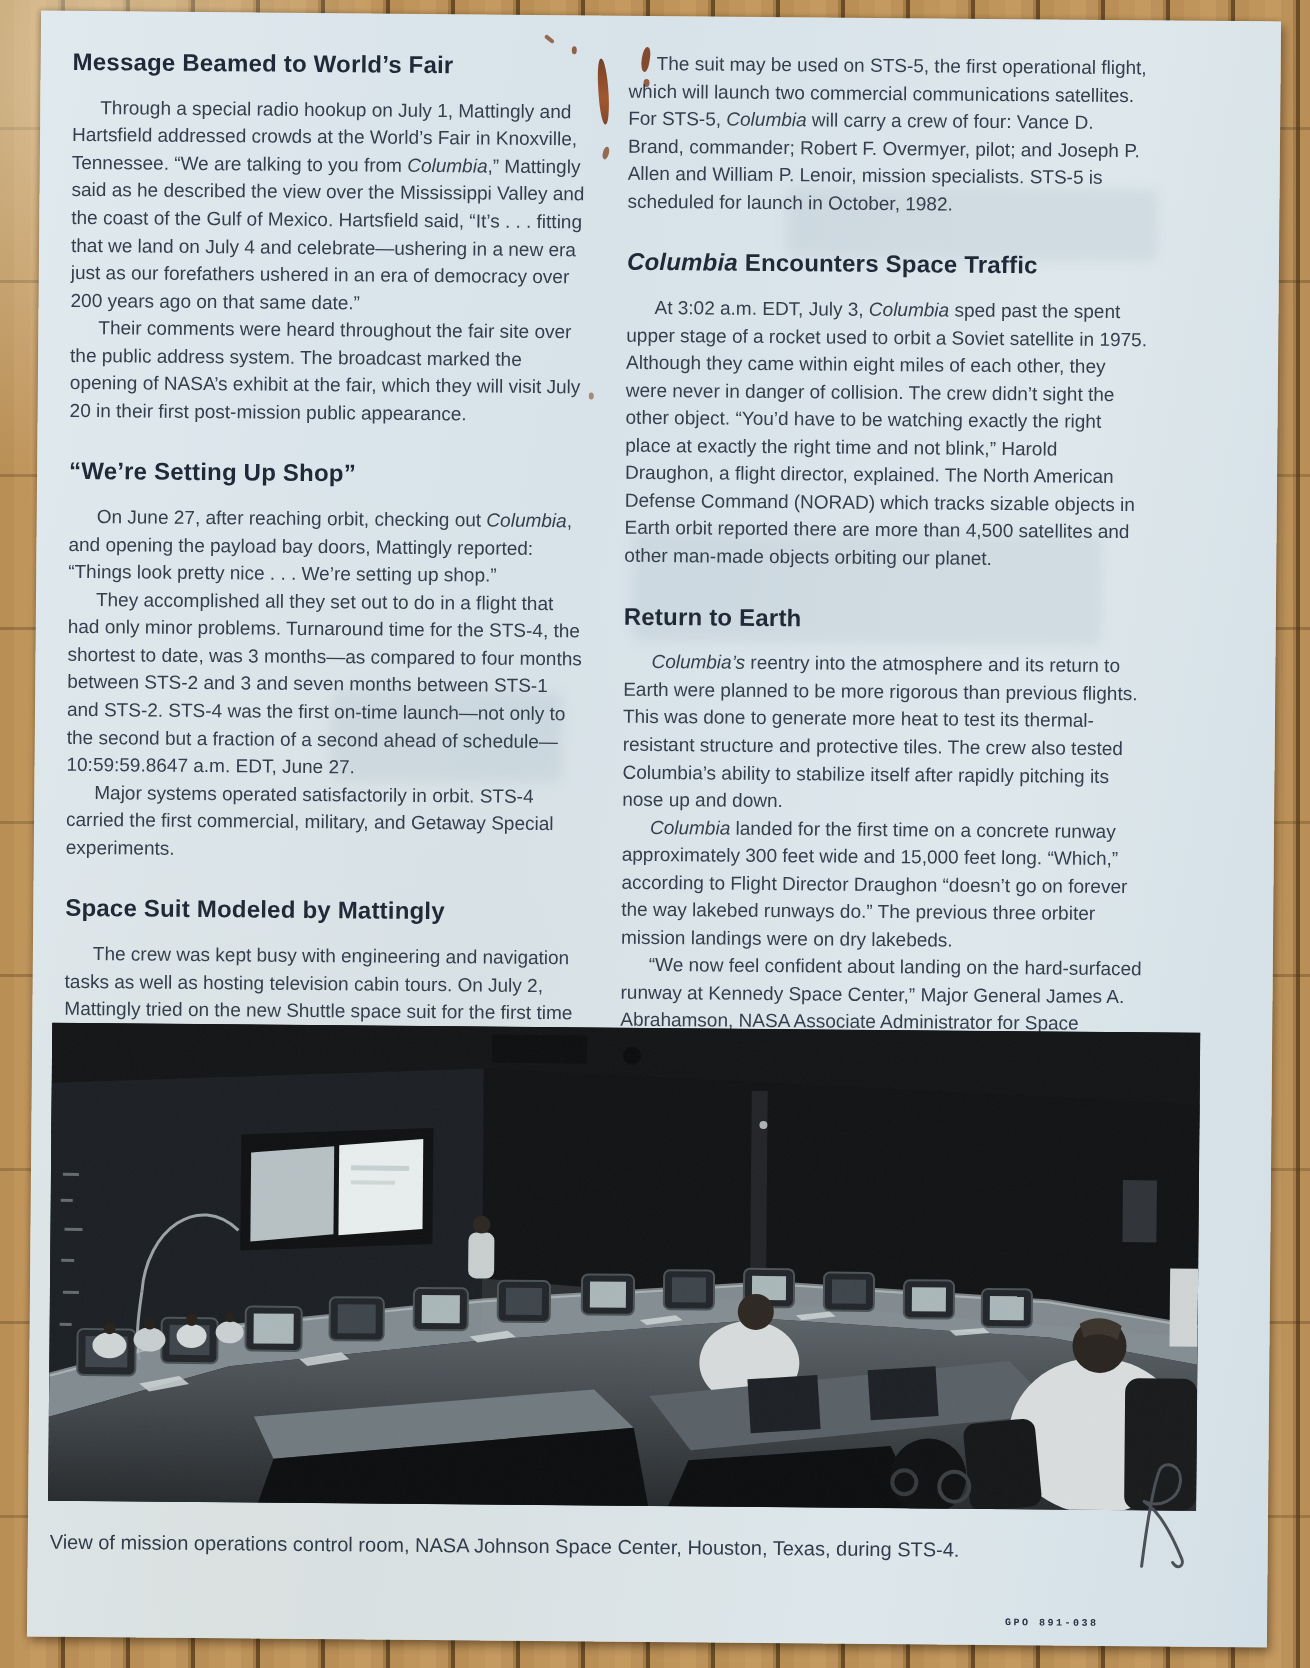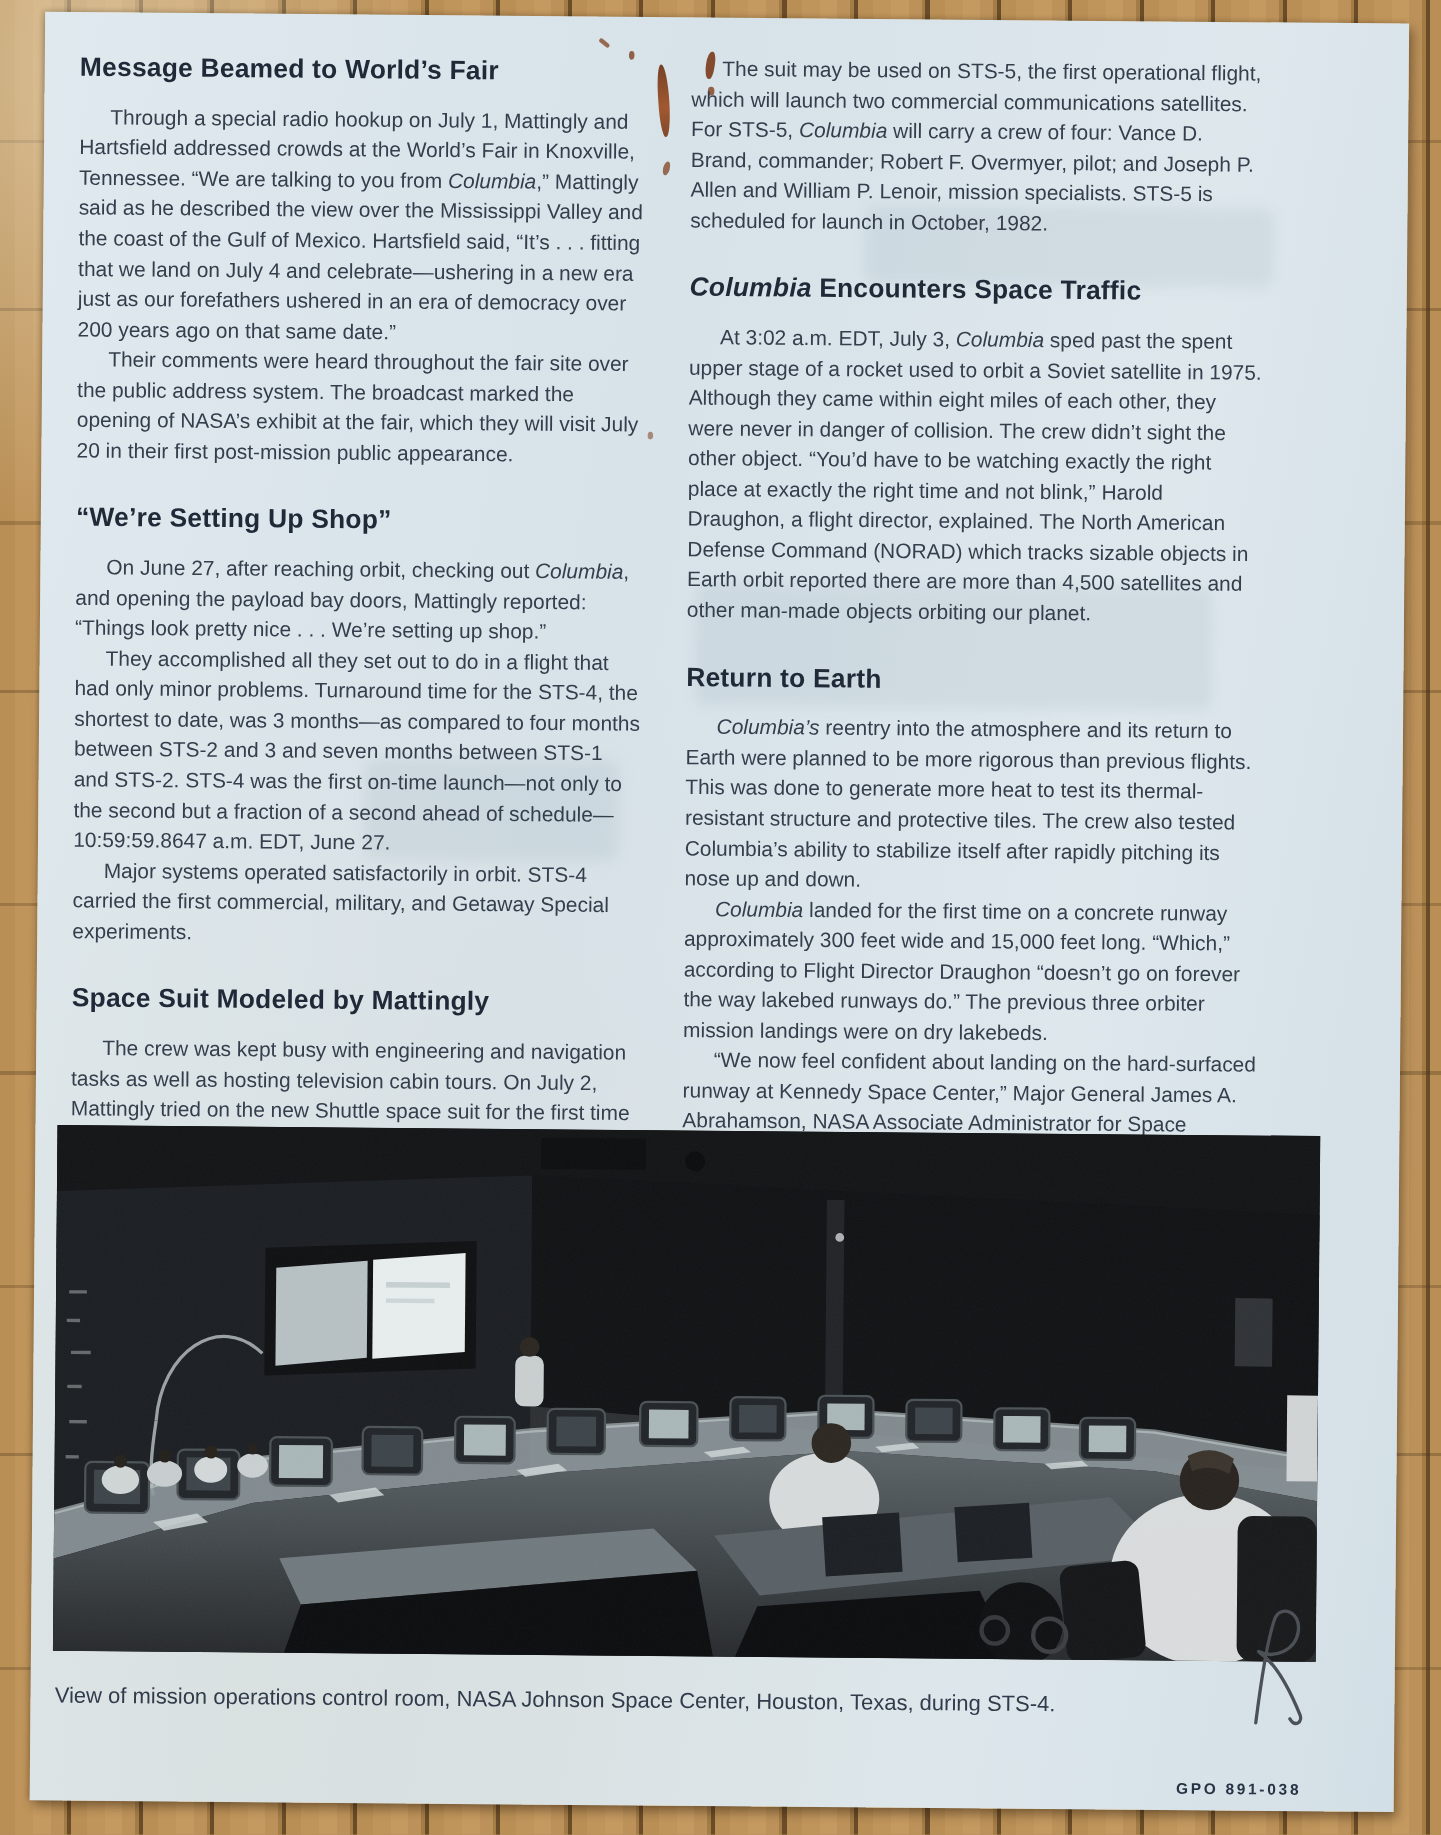--- a/index.html
+++ b/index.html
@@ -37,21 +37,21 @@
   .col-right{left:588px;width:524px;}
   .para{margin:0;text-indent:28px;}
   .head{font-size:24px;font-weight:bold;color:var(--c-head);margin:30px 0 14px;letter-spacing:.2px;}
   .head:first-child{margin-top:0;}
   .it{font-style:italic;}
   .head .it{font-style:italic;}
   .ghost{position:absolute;background:rgba(145,162,172,.16);filter:blur(6px);border-radius:10px;}
   .photo-wrap{position:absolute;left:20px;top:1012px;width:1148px;height:478px;background:#17181a;}
   .photo-wrap svg{display:block;width:100%;height:100%;}
   .caption{position:absolute;left:22px;top:1520px;width:1100px;font-size:20px;color:#303b4b;}
-  .gpo{position:absolute;left:1042px;top:1598px;font-size:14px;font-weight:bold;color:#273244;letter-spacing:2.5px;}
+  .gpo{position:absolute;left:978px;top:1598px;font-size:10px;font-weight:bold;color:#273244;letter-spacing:2.5px;font-family:Liberation Mono, monospace;}
   .hand-r{position:absolute;left:1098px;top:1442px;width:72px;height:118px;}
   .sr{position:absolute;width:1px;height:1px;overflow:hidden;clip-path:inset(50%);}
   .stain{position:absolute;background:#80401d;}
   .st1{left:503px;top:22px;width:11px;height:4px;border-radius:3px;transform:rotate(38deg);opacity:.75;}
   .st2{left:531px;top:31px;width:5px;height:8px;border-radius:50%;opacity:.8;}
   .st3{left:601px;top:31px;width:8px;height:25px;border-radius:50% 50% 40% 60%;transform:rotate(9deg);background:#7a3a1a;opacity:.9;}
   .st4{left:603px;top:63px;width:6px;height:8px;border-radius:50%;opacity:.8;}
   .st5{left:558px;top:43px;width:10px;height:66px;border-radius:45% 55% 50% 50%;transform:rotate(-4deg);
        background:linear-gradient(#6e3317,#9c4c20 60%,#7a3a1a);opacity:.92;}
   .st6{left:563px;top:131px;width:6px;height:13px;border-radius:50%;transform:rotate(14deg);opacity:.75;}

